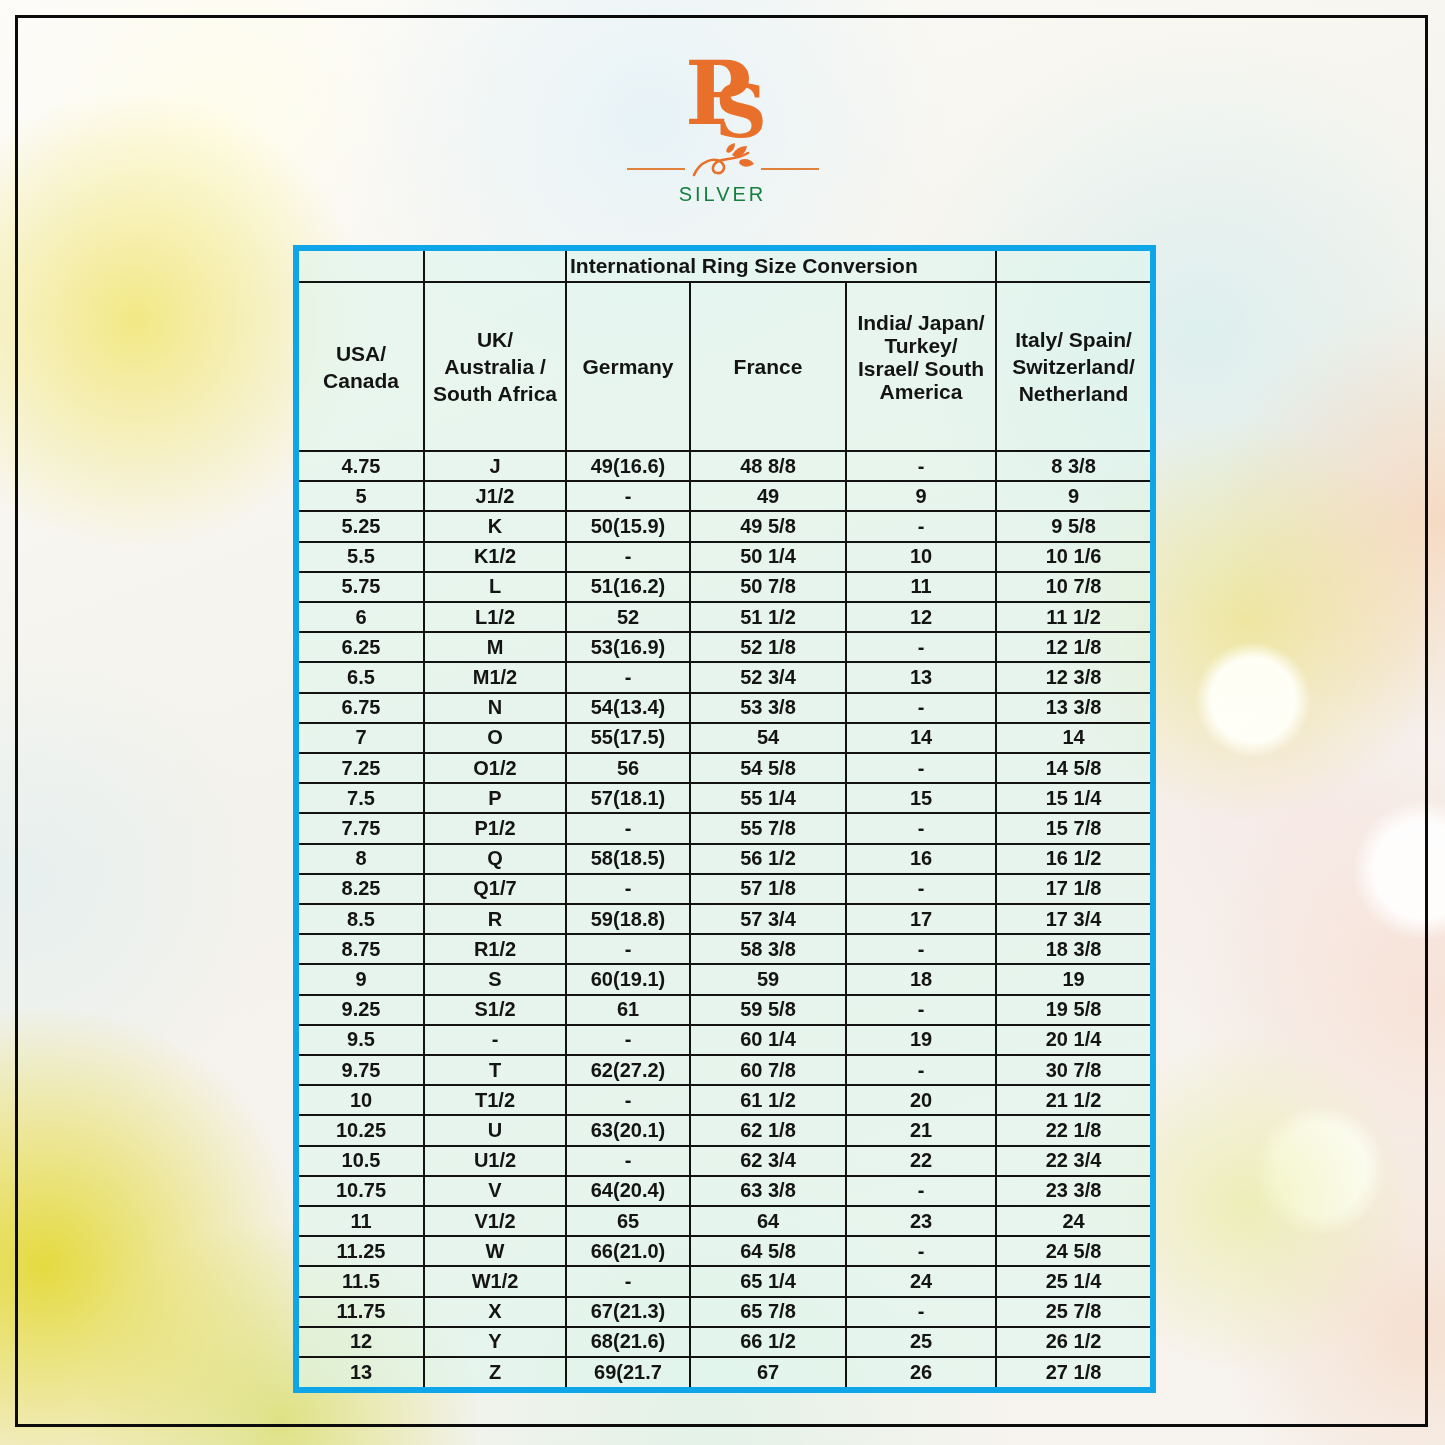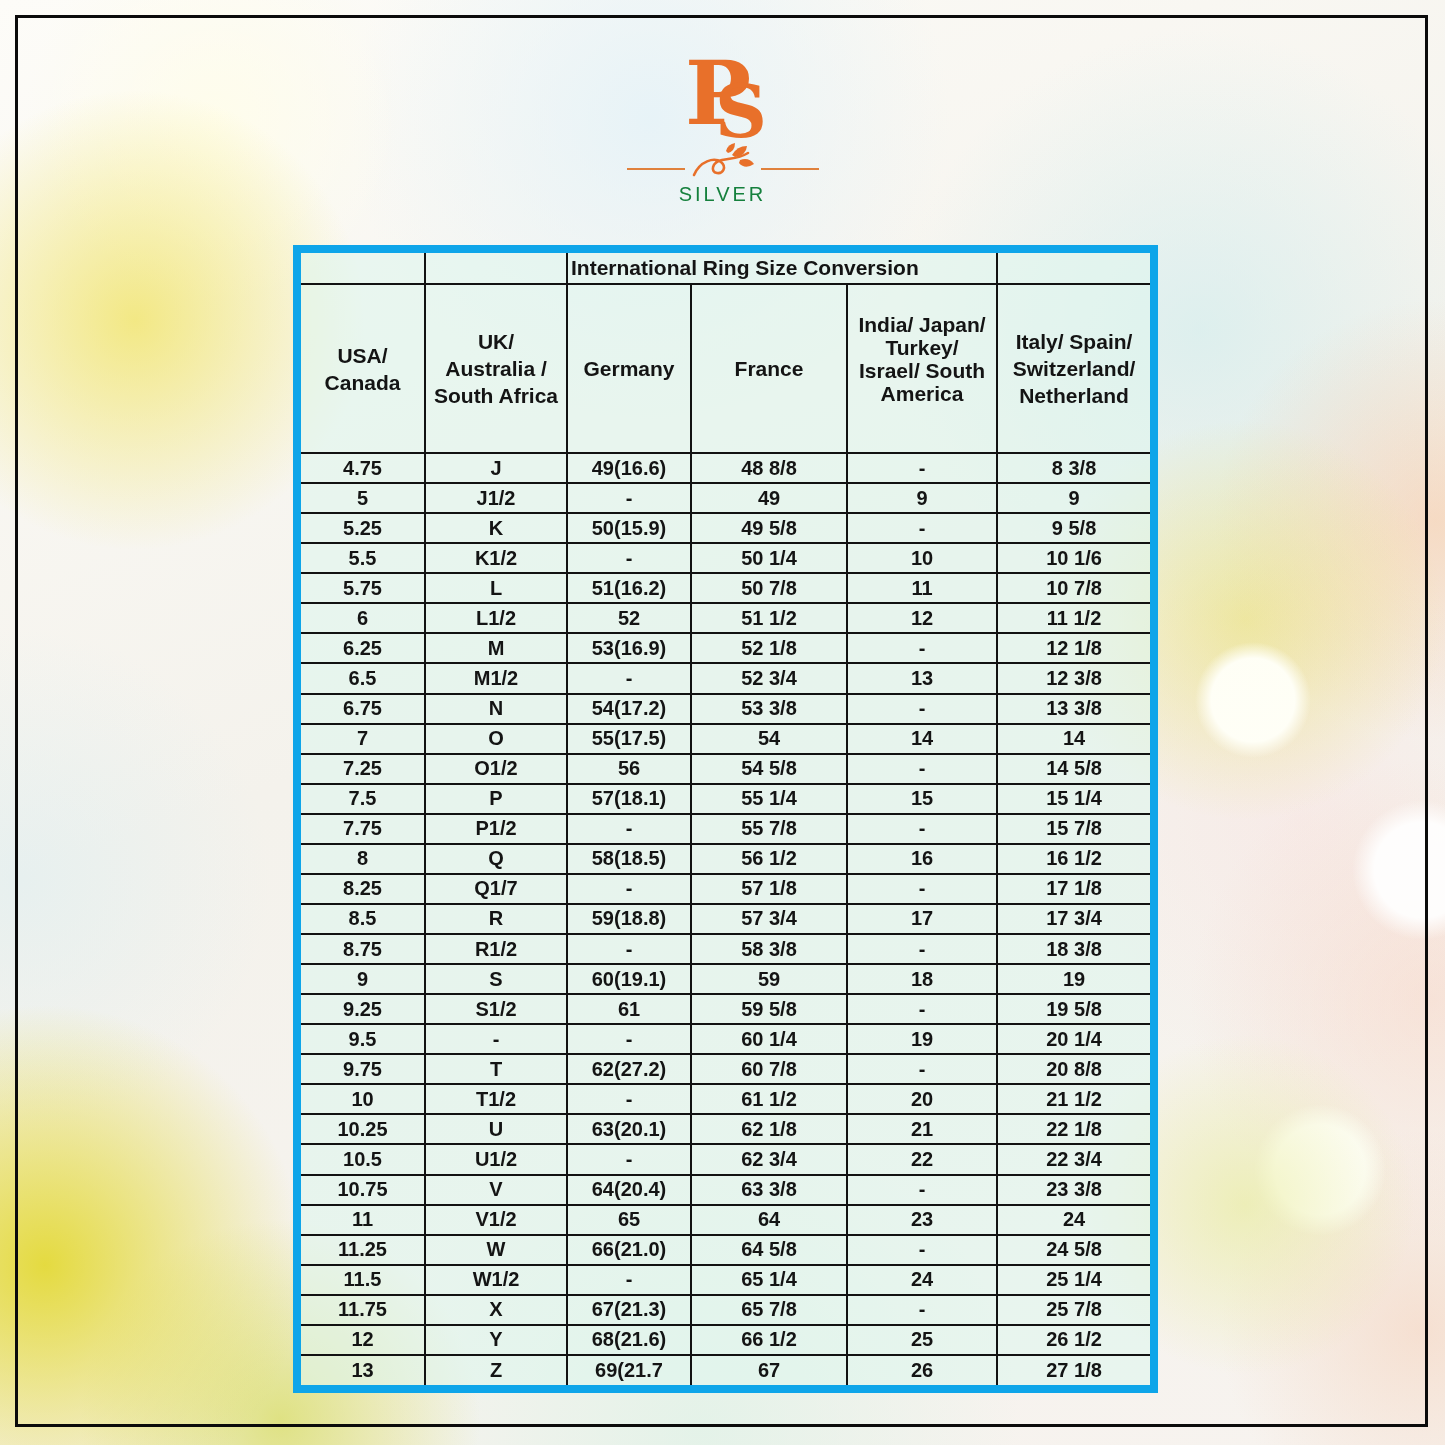--- a/index.html
+++ b/index.html
@@ -44,21 +44,21 @@
     white-space:nowrap;
   }
   .divider{margin-top:9px;display:flex;align-items:center;justify-content:center;gap:5px;height:40px;}
   .divider .line{width:58px;border-top:2px solid #e0813c;}
   .divider svg{position:relative;top:-8px;}
   .brand-subtitle{margin-top:-6px;font-size:20px;letter-spacing:3px;color:#15803d;font-weight:400;}
   
   table.ring-table{
     position:absolute;left:293px;top:245px;width:857px;height:1148px;
     border-collapse:collapse;table-layout:fixed;
-    border:8px solid #0ea5e9;
+    border:6px solid #0ea5e9;
     background:rgba(223,245,238,0.62);
     color:#141414;
   }
   .ring-table td,.ring-table th{
     border:2px solid #121212;text-align:center;vertical-align:middle;
     padding:0;font-weight:700;white-space:pre-line;
   }
   .t-title td{height:30px;font-size:21px;line-height:30px;}
   td.title-cell{text-align:left;padding-left:3px;}
   .t-head th{height:111px;font-size:21px;line-height:27px;}
@@ -188,21 +188,21 @@
         <td>6.5</td>
         <td>M1/2</td>
         <td>-</td>
         <td>52 3/4</td>
         <td>13</td>
         <td>12 3/8</td>
       </tr>
       <tr>
         <td>6.75</td>
         <td>N</td>
-        <td>54(17.2)</td>
+        <td>54(13.4)</td>
         <td>53 3/8</td>
         <td>-</td>
         <td>13 3/8</td>
       </tr>
       <tr>
         <td>7</td>
         <td>O</td>
         <td>55(17.5)</td>
         <td>54</td>
         <td>14</td>
@@ -287,21 +287,21 @@
         <td>60 1/4</td>
         <td>19</td>
         <td>20 1/4</td>
       </tr>
       <tr>
         <td>9.75</td>
         <td>T</td>
         <td>62(27.2)</td>
         <td>60 7/8</td>
         <td>-</td>
-        <td>20 8/8</td>
+        <td>30 7/8</td>
       </tr>
       <tr>
         <td>10</td>
         <td>T1/2</td>
         <td>-</td>
         <td>61 1/2</td>
         <td>20</td>
         <td>21 1/2</td>
       </tr>
       <tr>

